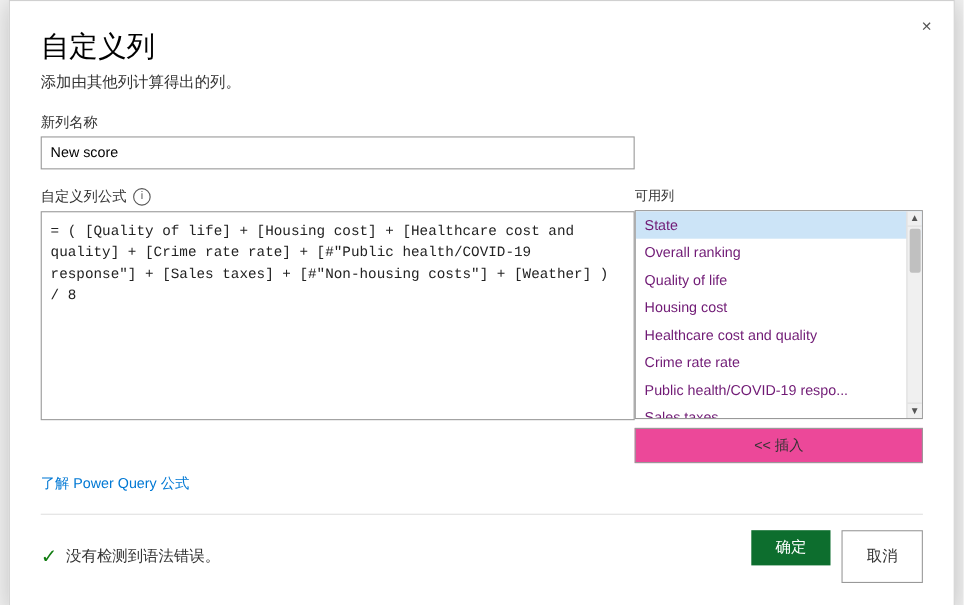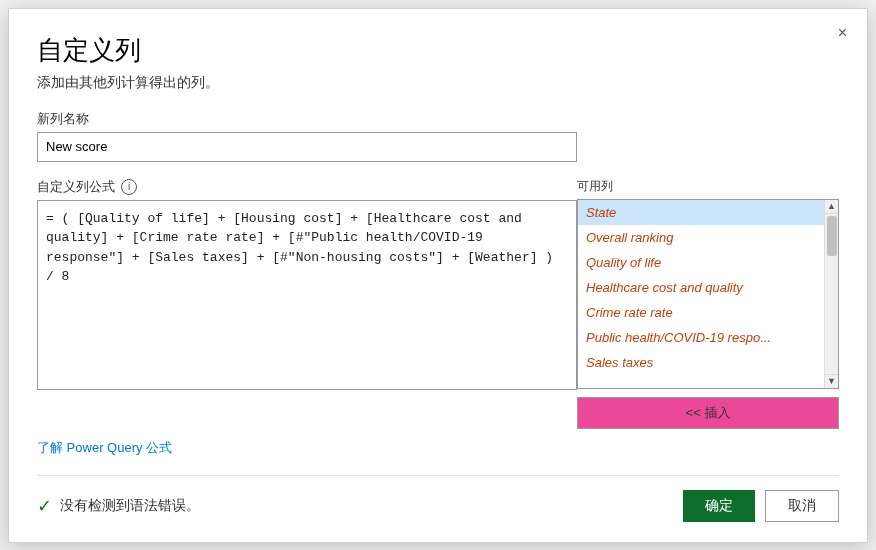--- a/index.html
+++ b/index.html
@@ -116,26 +116,25 @@
       position: relative;
     }
     .columns-list {
       list-style: none;
       height: 100%;
       overflow-y: hidden;
     }
     .columns-list li {
       padding: 5px 8px;
       font-size: 13px;
-      color: #c2410c;
+      color: #701a75;
       cursor: pointer;
       white-space: nowrap;
       overflow: hidden;
       text-overflow: ellipsis;
-      font-style: italic;
     }
     .columns-list li.selected { background: #cce4f7; }
     .scrollbar-track {
       position: absolute;
       right: 0;
       top: 0;
       bottom: 0;
       width: 14px;
       background: #f0f0f0;
       border-left: 1px solid #ddd;
@@ -224,21 +223,21 @@
       cursor: pointer;
       height: 32px;
     }
     .btn-cancel {
       background: #fff;
       color: #333;
       border: 1px solid #999;
       padding: 6px 22px;
       font-size: 14px;
       cursor: pointer;
-      height: 32px;
+      height: 48px;
       text-align: center;
     }
   </style>
 </head>
 <body>
 
 <div class="dialog">
   <button class="close-btn">×</button>
 
   <div class="dialog-title">自定义列</div>
@@ -256,20 +255,21 @@
       <textarea class="formula-box" style="">= ( [Quality of life] + [Housing cost] + [Healthcare cost and quality] + [Crime rate rate] + [#"Public health/COVID-19 response"] + [Sales taxes] + [#"Non-housing costs"] + [Weather] ) / 8</textarea>
     </div>
 
     <div class="right-panel">
       <div class="available-label">可用列</div>
       <div class="columns-list-container">
         <ul class="columns-list" id="columns-list">
         <li class="selected">State</li>
             <li>Overall ranking</li>
             <li>Quality of life</li>
+            <li>Housing cost</li>
             <li>Healthcare cost and quality</li>
             <li>Crime rate rate</li>
             <li>Public health/COVID-19 respo...</li>
             <li>Sales taxes</li>
           </ul>
         <div class="scrollbar-track">
           <div class="scrollbar-up">▲</div>
           <div class="scrollbar-thumb"></div>
           <div class="scrollbar-down">▼</div>
         </div>

